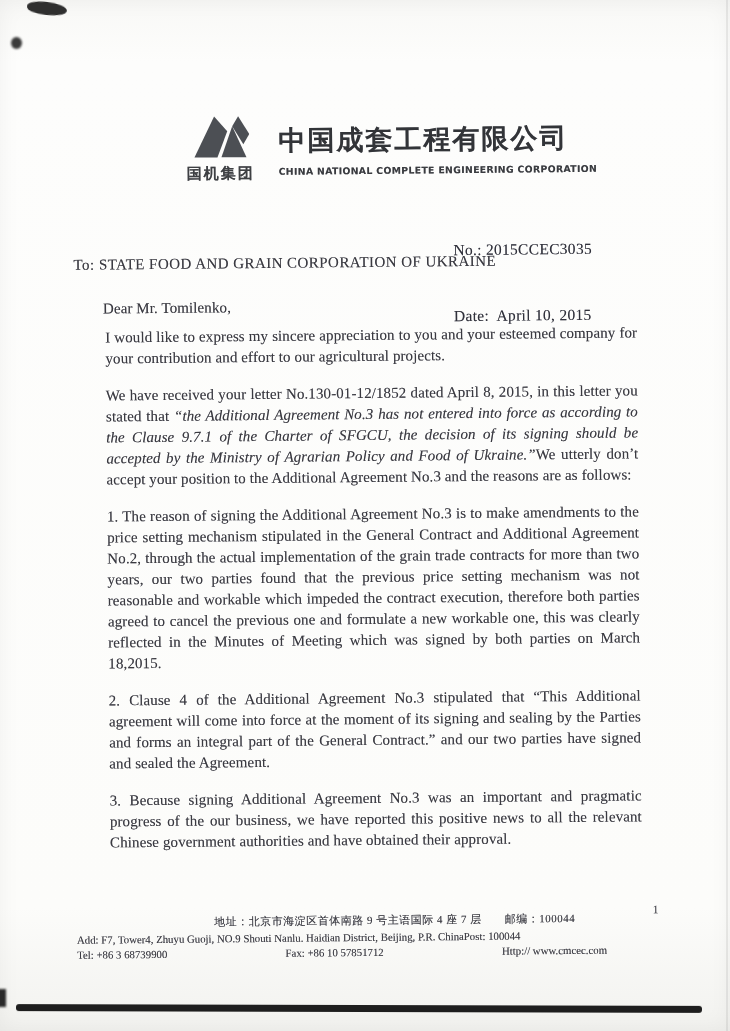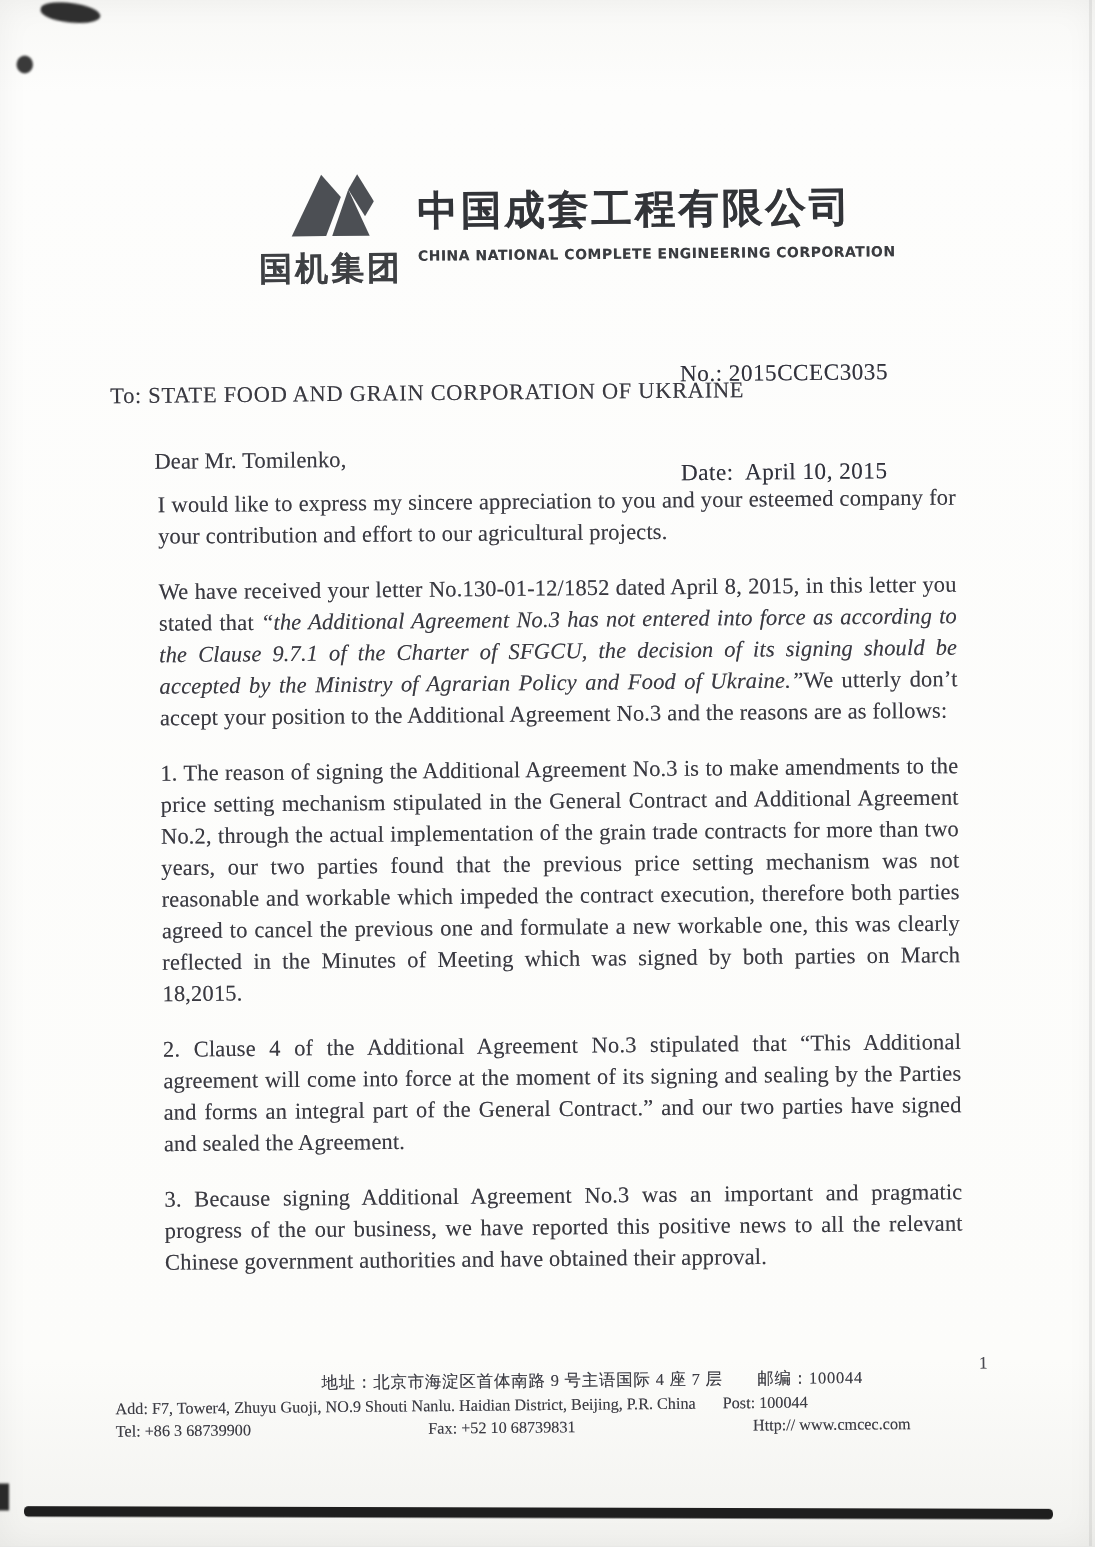--- a/index.html
+++ b/index.html
@@ -25,21 +25,21 @@
     transform-origin:365px 420px;
     text-shadow:0 0 0.3px rgba(40,40,55,0.45);
   }
 
   
   .letterhead{ position:absolute; top:112px; left:183px; display:flex; align-items:flex-start; gap:18px; }
   .logo-col{ display:flex; flex-direction:column; align-items:center; width:80px; }
   .logo-mark{ display:block; }
   .logo-text{
     font-family:Liberation Mono, monospace; font-weight:bold;
-    font-size:22px; letter-spacing:2px; color:#3e4043; margin-top:5px; white-space:nowrap;
+    font-size:15px; letter-spacing:2px; color:#3e4043; margin-top:5px; white-space:nowrap;
   }
   .name-col{ margin-top:10px; }
   .company-cn{
     font-family:"DejaVu Sans", sans-serif; font-weight:bold;
     font-size:27px; letter-spacing:2px; color:#323438; white-space:nowrap;
   }
   .company-en{
     font-family:"DejaVu Sans", sans-serif; font-weight:bold;
     font-size:9.3px; letter-spacing:0.35px; color:#3a3c40; margin-top:7px; white-space:nowrap;
   }
@@ -62,21 +62,21 @@
     margin-left:75px; margin-bottom:23px; width:600px;
     text-align:left; letter-spacing:0.45px; white-space:nowrap;
   }
   p.salutation{ margin-left:104px; margin-bottom:8px; text-align:left; }
   .q-italic{ font-style:italic; }
 
   
   .footer{ position:absolute; top:913px; left:0; width:730px; color:#3c3c43; }
   .f-cn{ text-align:center; padding-left:50px; font-size:11px; letter-spacing:0.5px; }
   .f-en{ margin-top:3px; padding-left:72px; font-size:10.8px; white-space:nowrap; }
-  .f-en .post{ margin-left:18px; }
+  .f-en .post{ }
   .f-contacts{
     margin-top:3px; padding:0 128px 0 72px;
     display:flex; justify-content:space-between; font-size:10.8px;
   }
   .page-number{
     position:absolute; top:906px; left:648px;
     font-size:11.5px; color:#4a4a50;
   }
 
   
@@ -129,21 +129,21 @@
       <p>3. Because signing Additional Agreement No.3 was an important and pragmatic progress of the our business, we have reported this positive news to all the relevant Chinese government authorities and have obtained their approval.</p>
     </div>
 
     <div class="page-number">1</div>
 
     <div class="footer">
       <div class="f-cn">地址：北京市海淀区首体南路 9 号主语国际 4 座 7 层　　邮编：100044</div>
       <div class="f-en"><span>Add: F7, Tower4, Zhuyu Guoji, NO.9 Shouti Nanlu. Haidian District, Beijing, P.R. China</span><span class="post">Post: 100044</span></div>
       <div class="f-contacts">
         <span>Tel: +86 3 68739900</span>
-        <span>Fax: +52 10 68739831</span>
+        <span>Fax: +86 10 57851712</span>
         <span>Http:// www.cmcec.com</span>
       </div>
     </div>
 
   </div>
 
   <div class="artifact a-bottom-left"></div>
   <div class="artifact a-bottom-bar"></div>
 
 </div>

